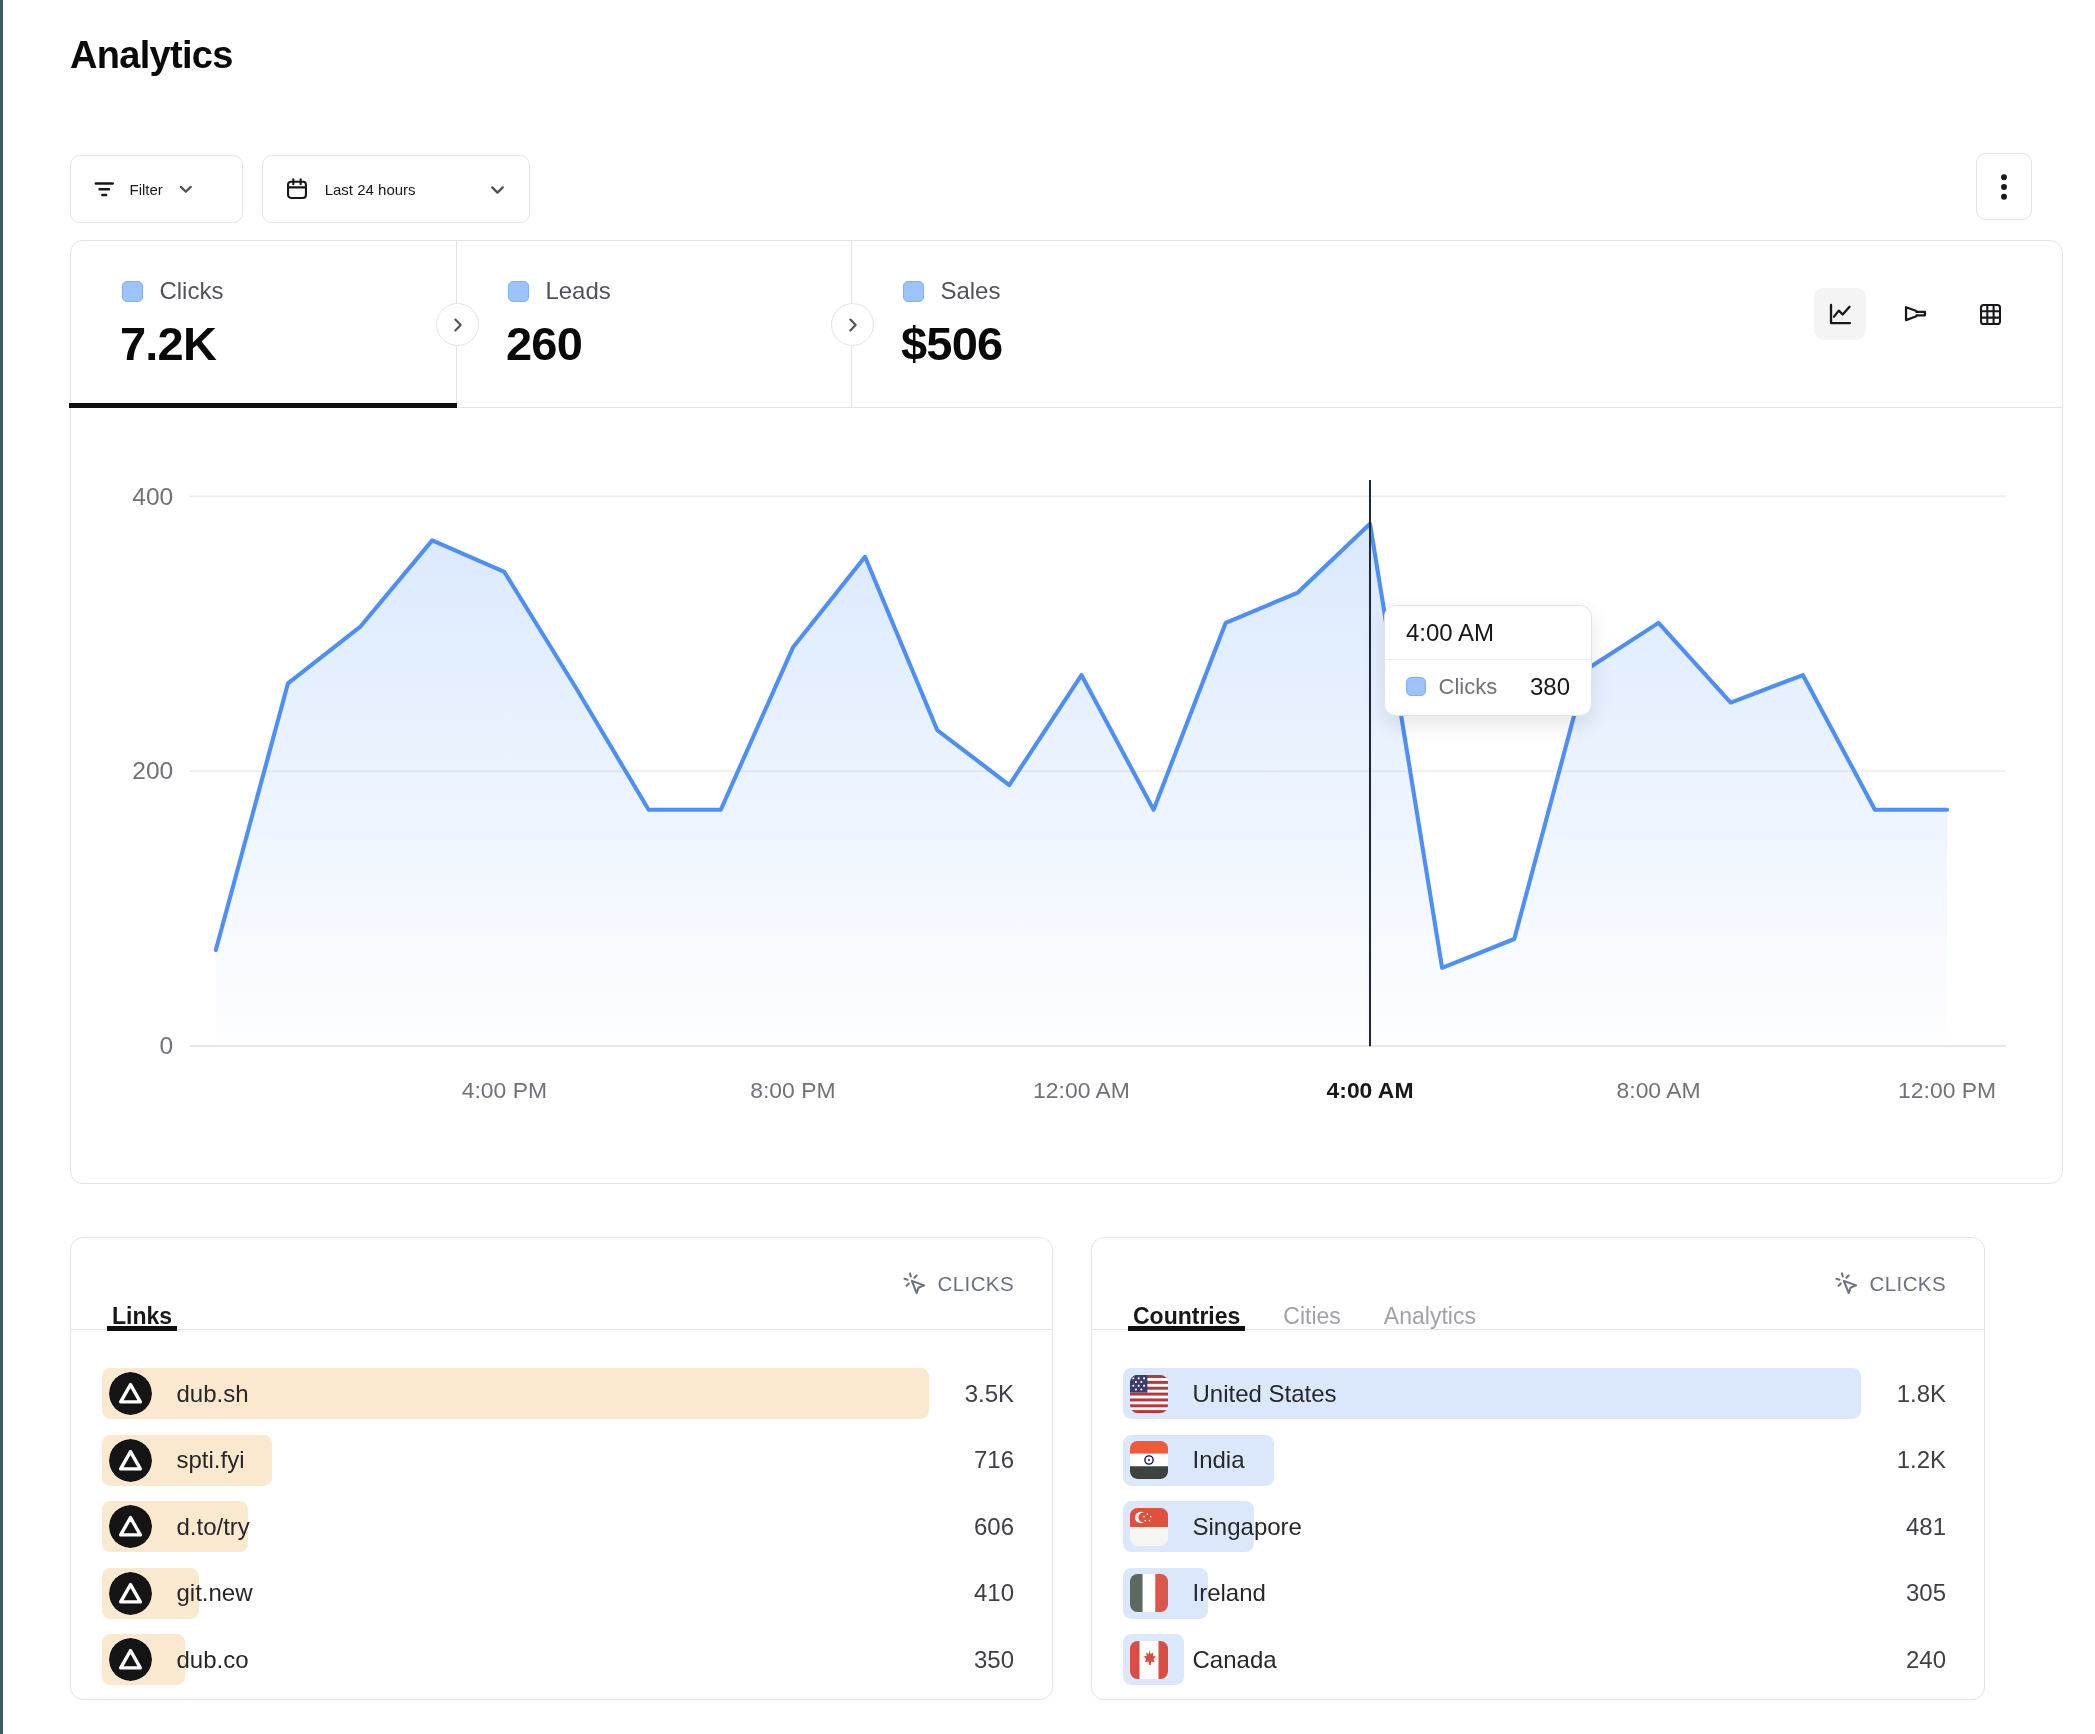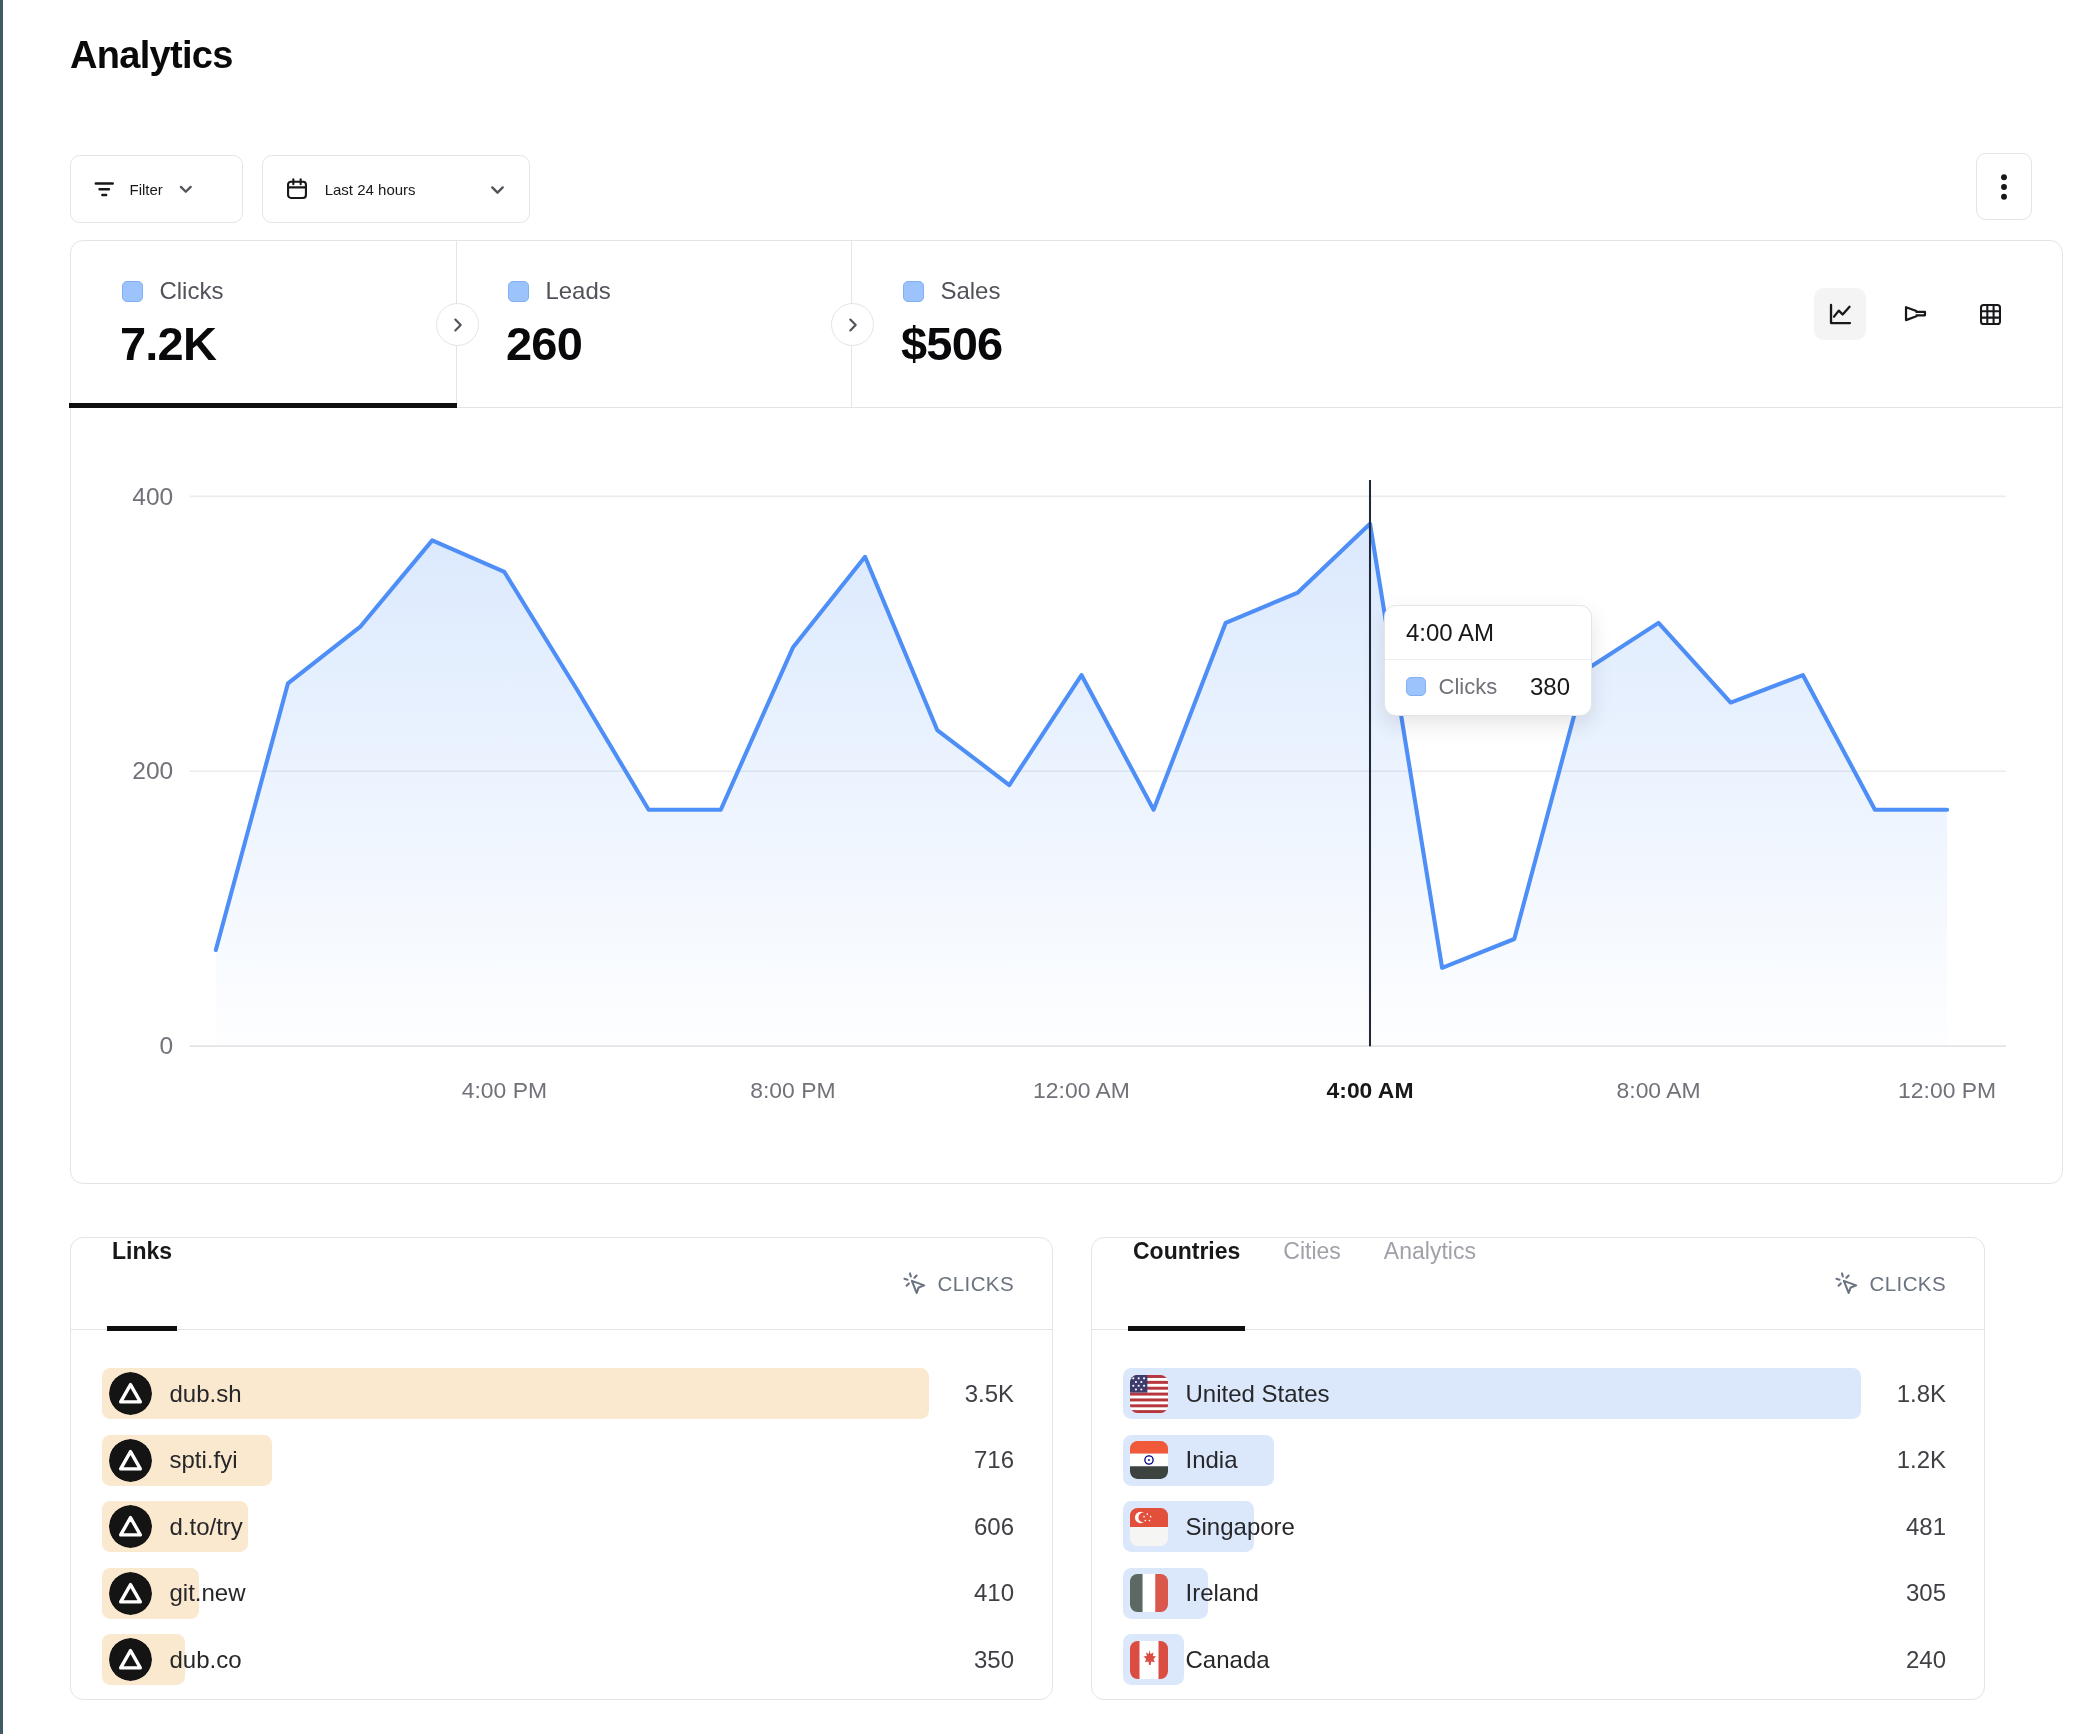--- a/index.html
+++ b/index.html
@@ -42,30 +42,30 @@
   .tooltip-title { padding:13px 21px 11.5px 21px; font-size:24px; color:#18181b; border-bottom:1.6px solid #efeff1; }
   .tooltip-row { display:flex; align-items:center; gap:13px; padding:13px 21px 14.7px 21px; }
   .tooltip-row .legend-square { width:19.6px; height:19.6px; }
   .tooltip-series { font-size:22px; color:#71717a; flex:1; }
   .tooltip-value { font-size:24px; font-weight:400; color:#18181b; }
 
   
   .links-card { left:70px; top:1237px; width:983px; height:463px; }
   .countries-card { left:1091px; top:1237px; width:894px; height:463px; }
   .panel-header { position:relative; height:92px; border-bottom:1.6px solid #e4e4e7; display:flex; align-items:center; padding:0 38px 0 41px; gap:43px; }
-  .panel-tab { position:relative; font-size:23px; color:#a1a1aa; height:92px; display:flex; align-items:flex-start; cursor:pointer; }
+  .panel-tab { position:relative; font-size:23px; color:#a1a1aa; height:92px; display:flex; align-items:flex-end; cursor:pointer; }
   .panel-tab.active { color:#18181b; font-weight:700; }
   .panel-tab.active::after { content:""; position:absolute; left:-4.9px; right:-4.9px; bottom:-1.6px; height:4.9px; background:#0f0f10; }
   .metric-badge { margin-left:auto; display:flex; align-items:center; gap:9.8px; color:#6b7280; font-size:20.5px; font-weight:500; letter-spacing:0.4px; }
 
   .panel-rows { padding:38px 38px 0 31px; }
   .panel-row { display:flex; align-items:center; height:51px; margin-bottom:15.5px; }
   .row-track { position:relative; flex:1; height:51px; }
   .row-bar { position:absolute; left:0; top:0; height:51px; border-radius:8.2px; }
-  .row-content { position:absolute; left:0; top:0; height:51px; display:flex; align-items:center; gap:18px; padding-left:6.5px; }
+  .row-content { position:absolute; left:0; top:0; height:51px; display:flex; align-items:center; gap:25px; padding-left:6.5px; }
   .row-icon { width:43px; height:43px; border-radius:50%; overflow:hidden; flex:0 0 auto; display:flex; }
   .row-icon.flag { width:38px; height:38px; border-radius:7.4px; }
   .row-icon svg { width:100%; height:100%; display:block; }
   .row-label { font-size:24px; color:#27272a; }
   .row-value { width:85px; text-align:right; font-size:24px; color:#3f3f46; }
 
   .icon { display:block; }
 </style>
 </head>
 <body>

